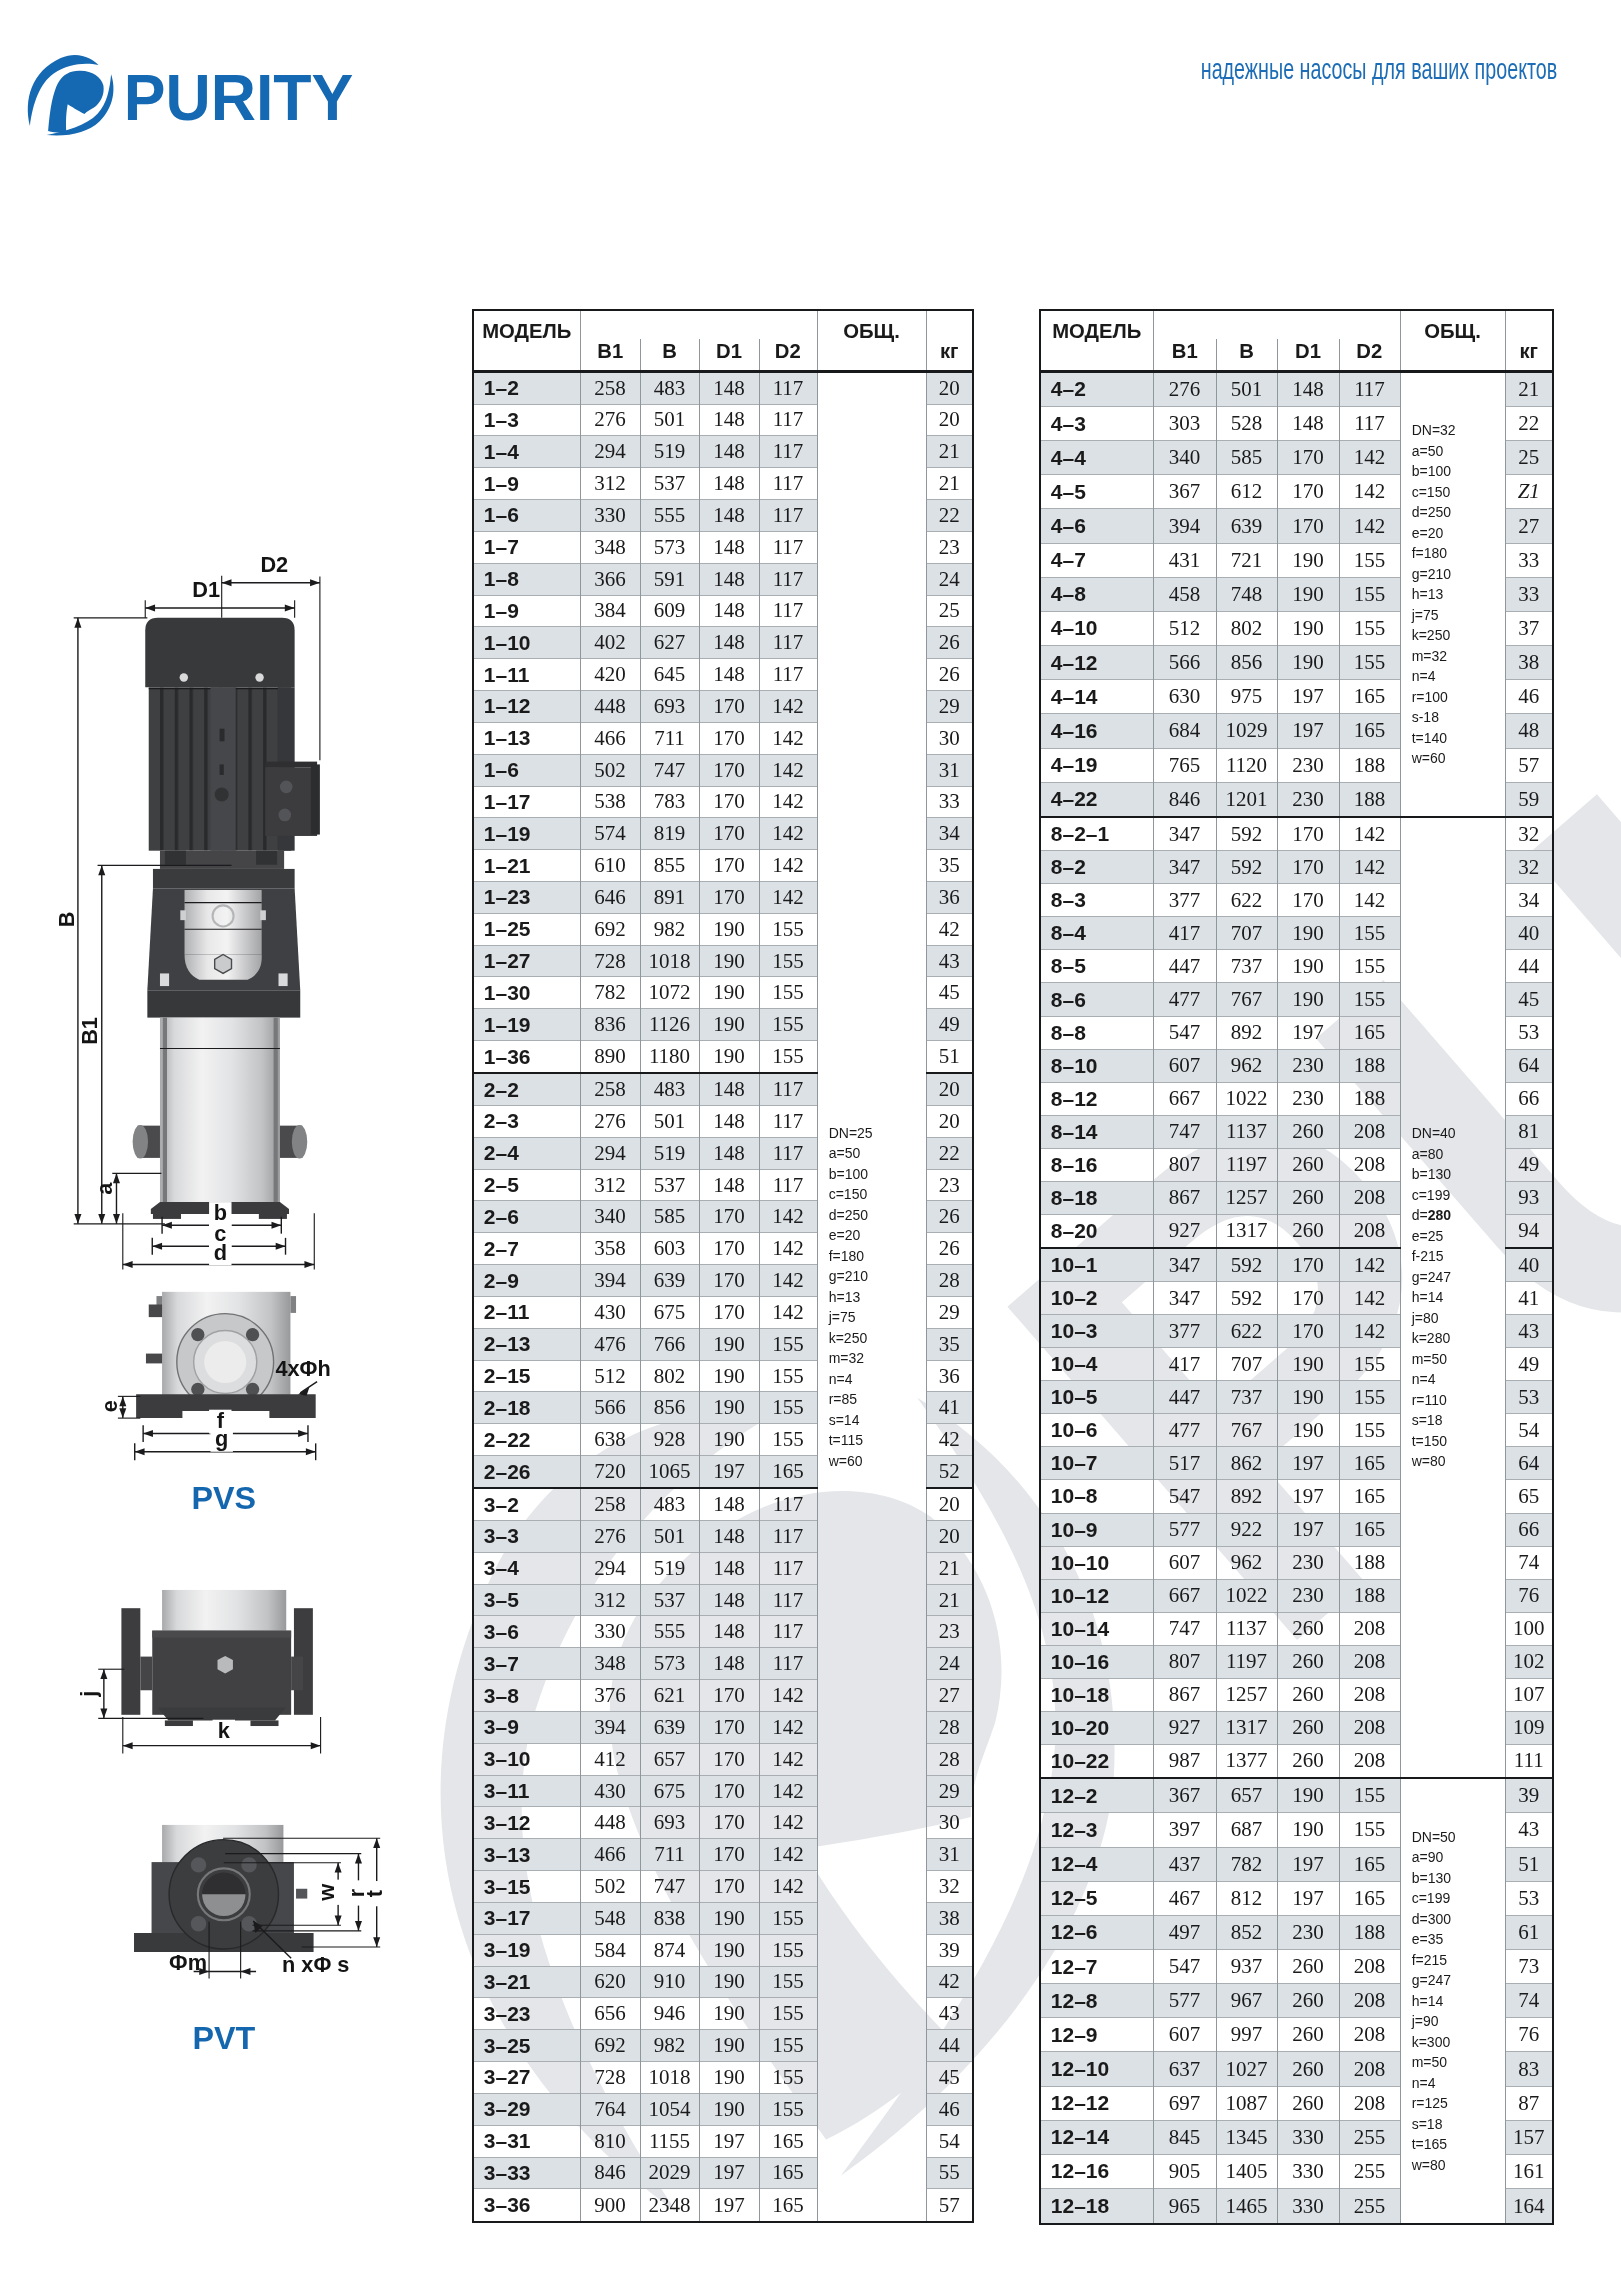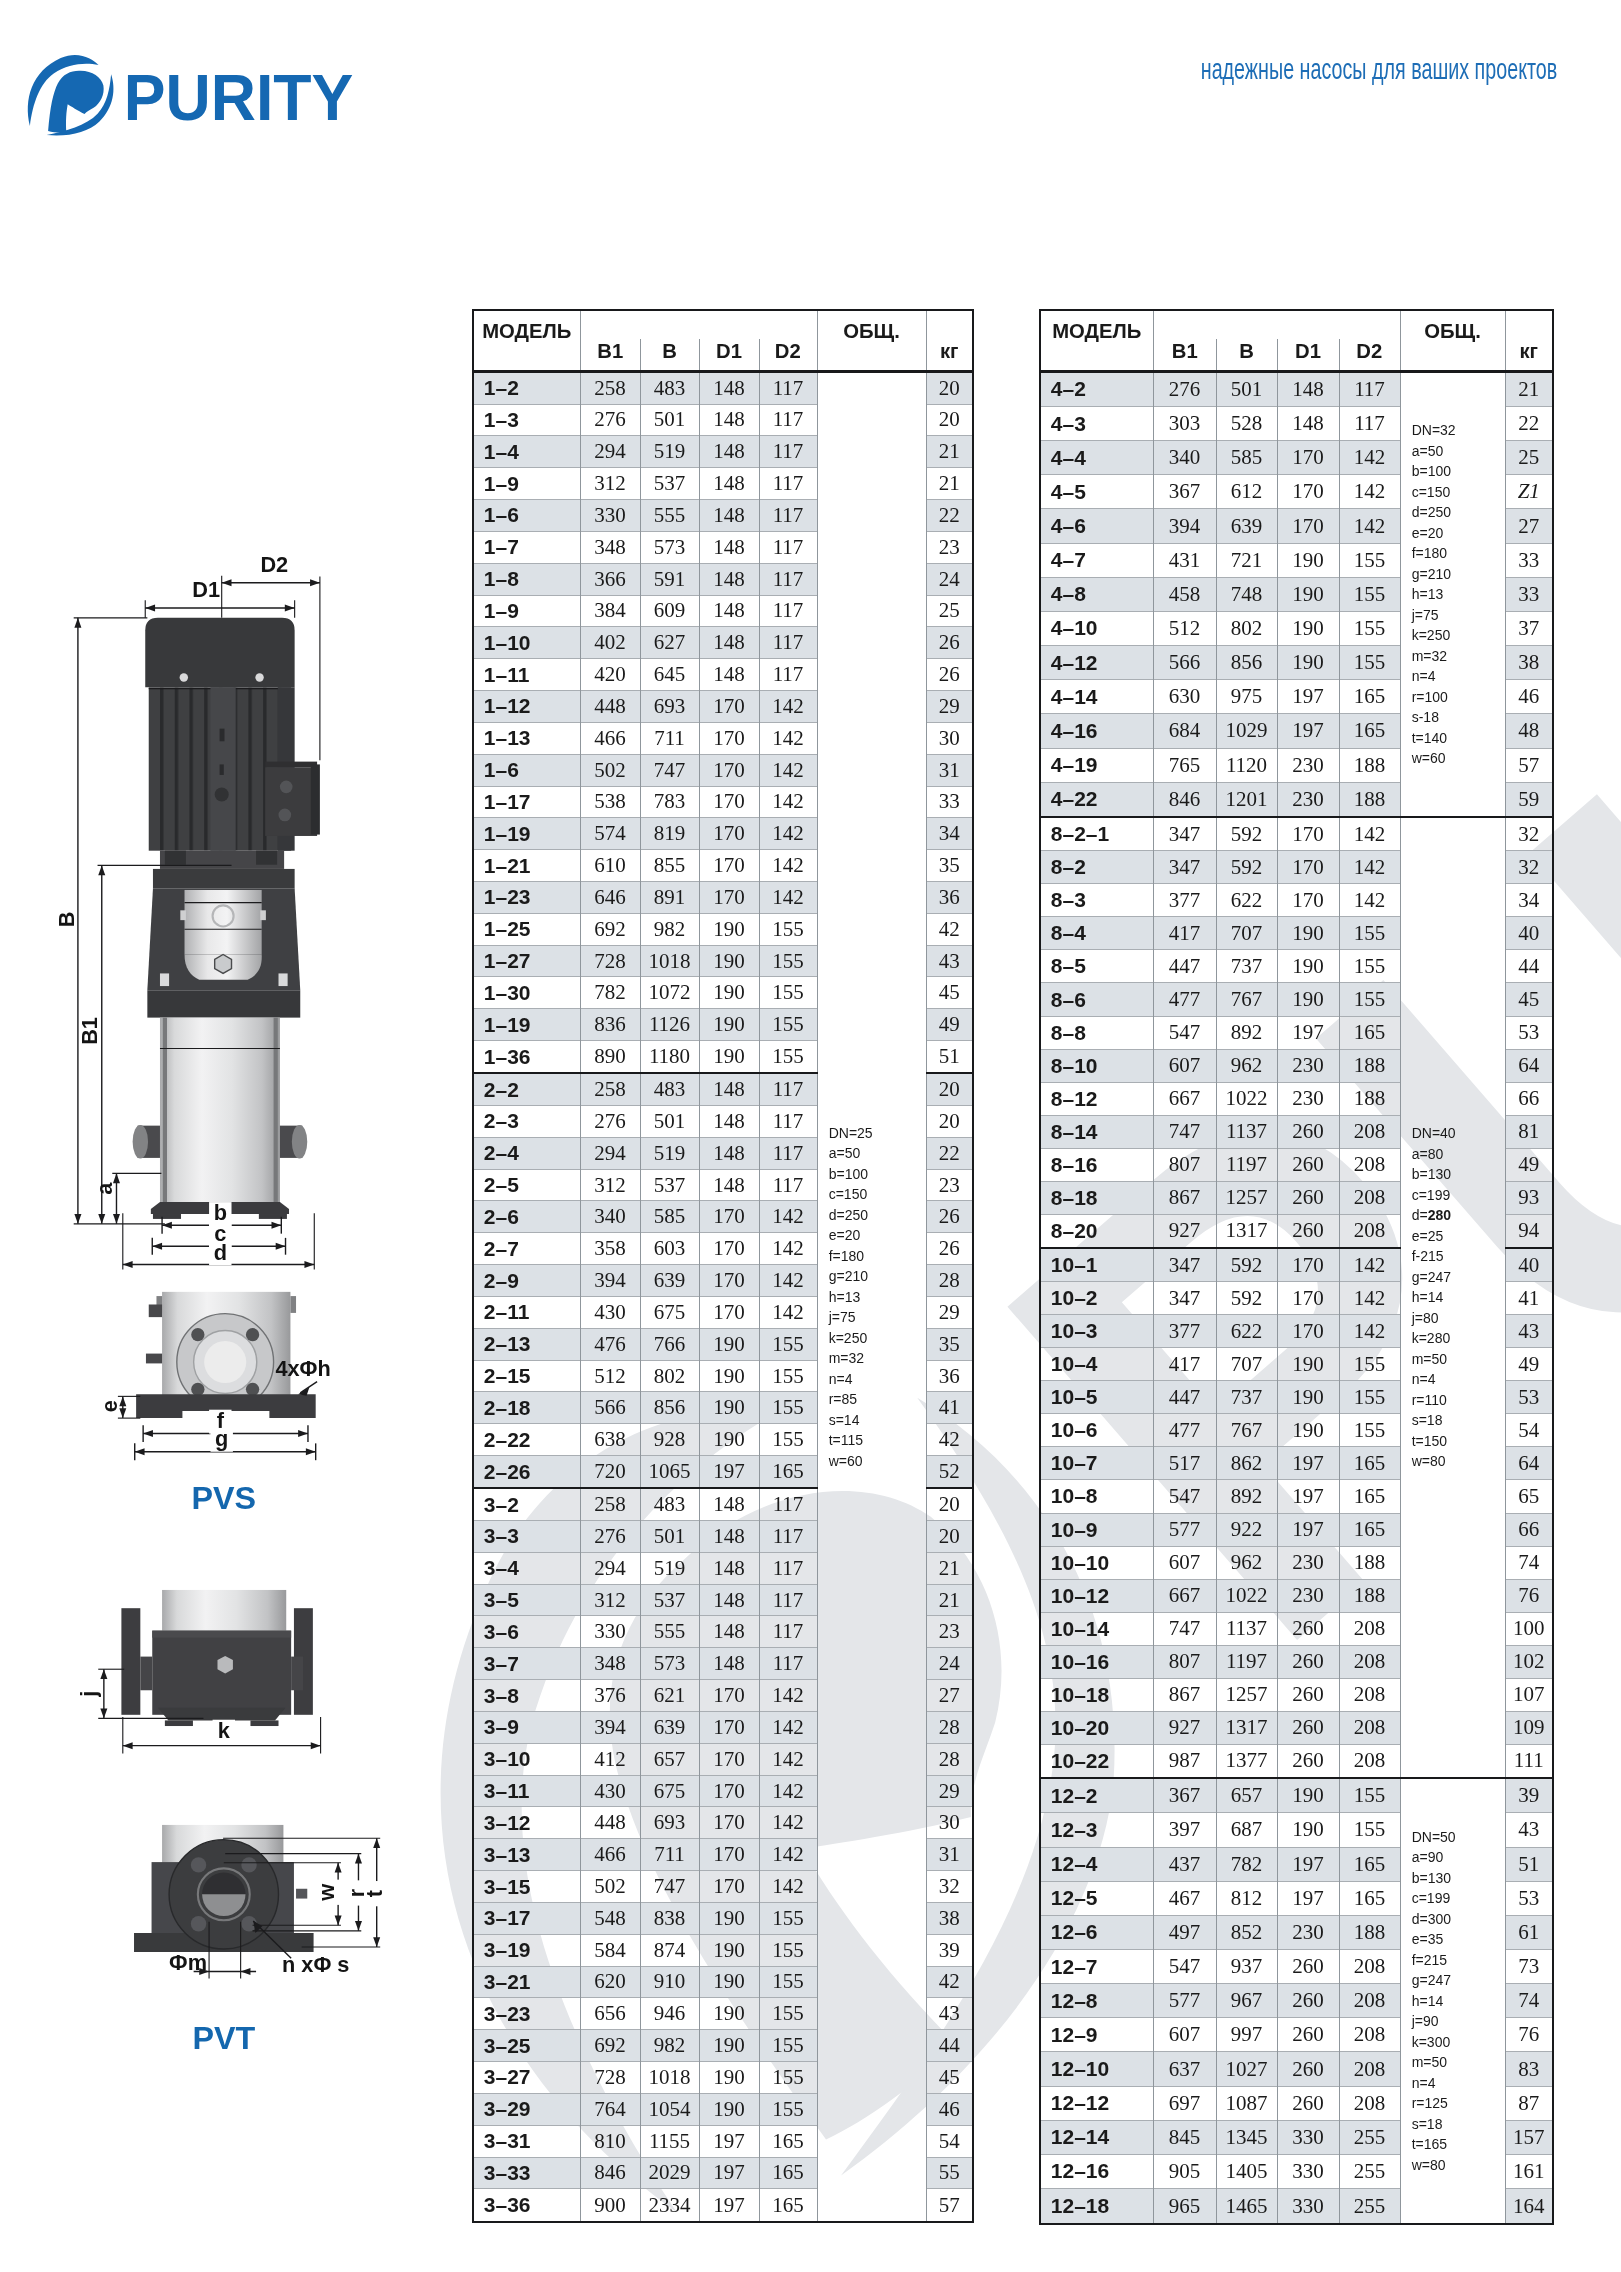--- a/index.html
+++ b/index.html
@@ -828,21 +828,21 @@
         <td class="m">3–33</td>
         <td class="n">846</td>
         <td class="n">2029</td>
         <td class="n">197</td>
         <td class="n">165</td>
         <td class="k">55</td>
       </tr>
 <tr>
         <td class="m">3–36</td>
         <td class="n">900</td>
-        <td class="n">2334</td>
+        <td class="n">2348</td>
         <td class="n">197</td>
         <td class="n">165</td>
         <td class="k">57</td>
       </tr>
 </tbody>
   </table>
 
 <table class="t2">
 <colgroup>
       <col class="c0">

